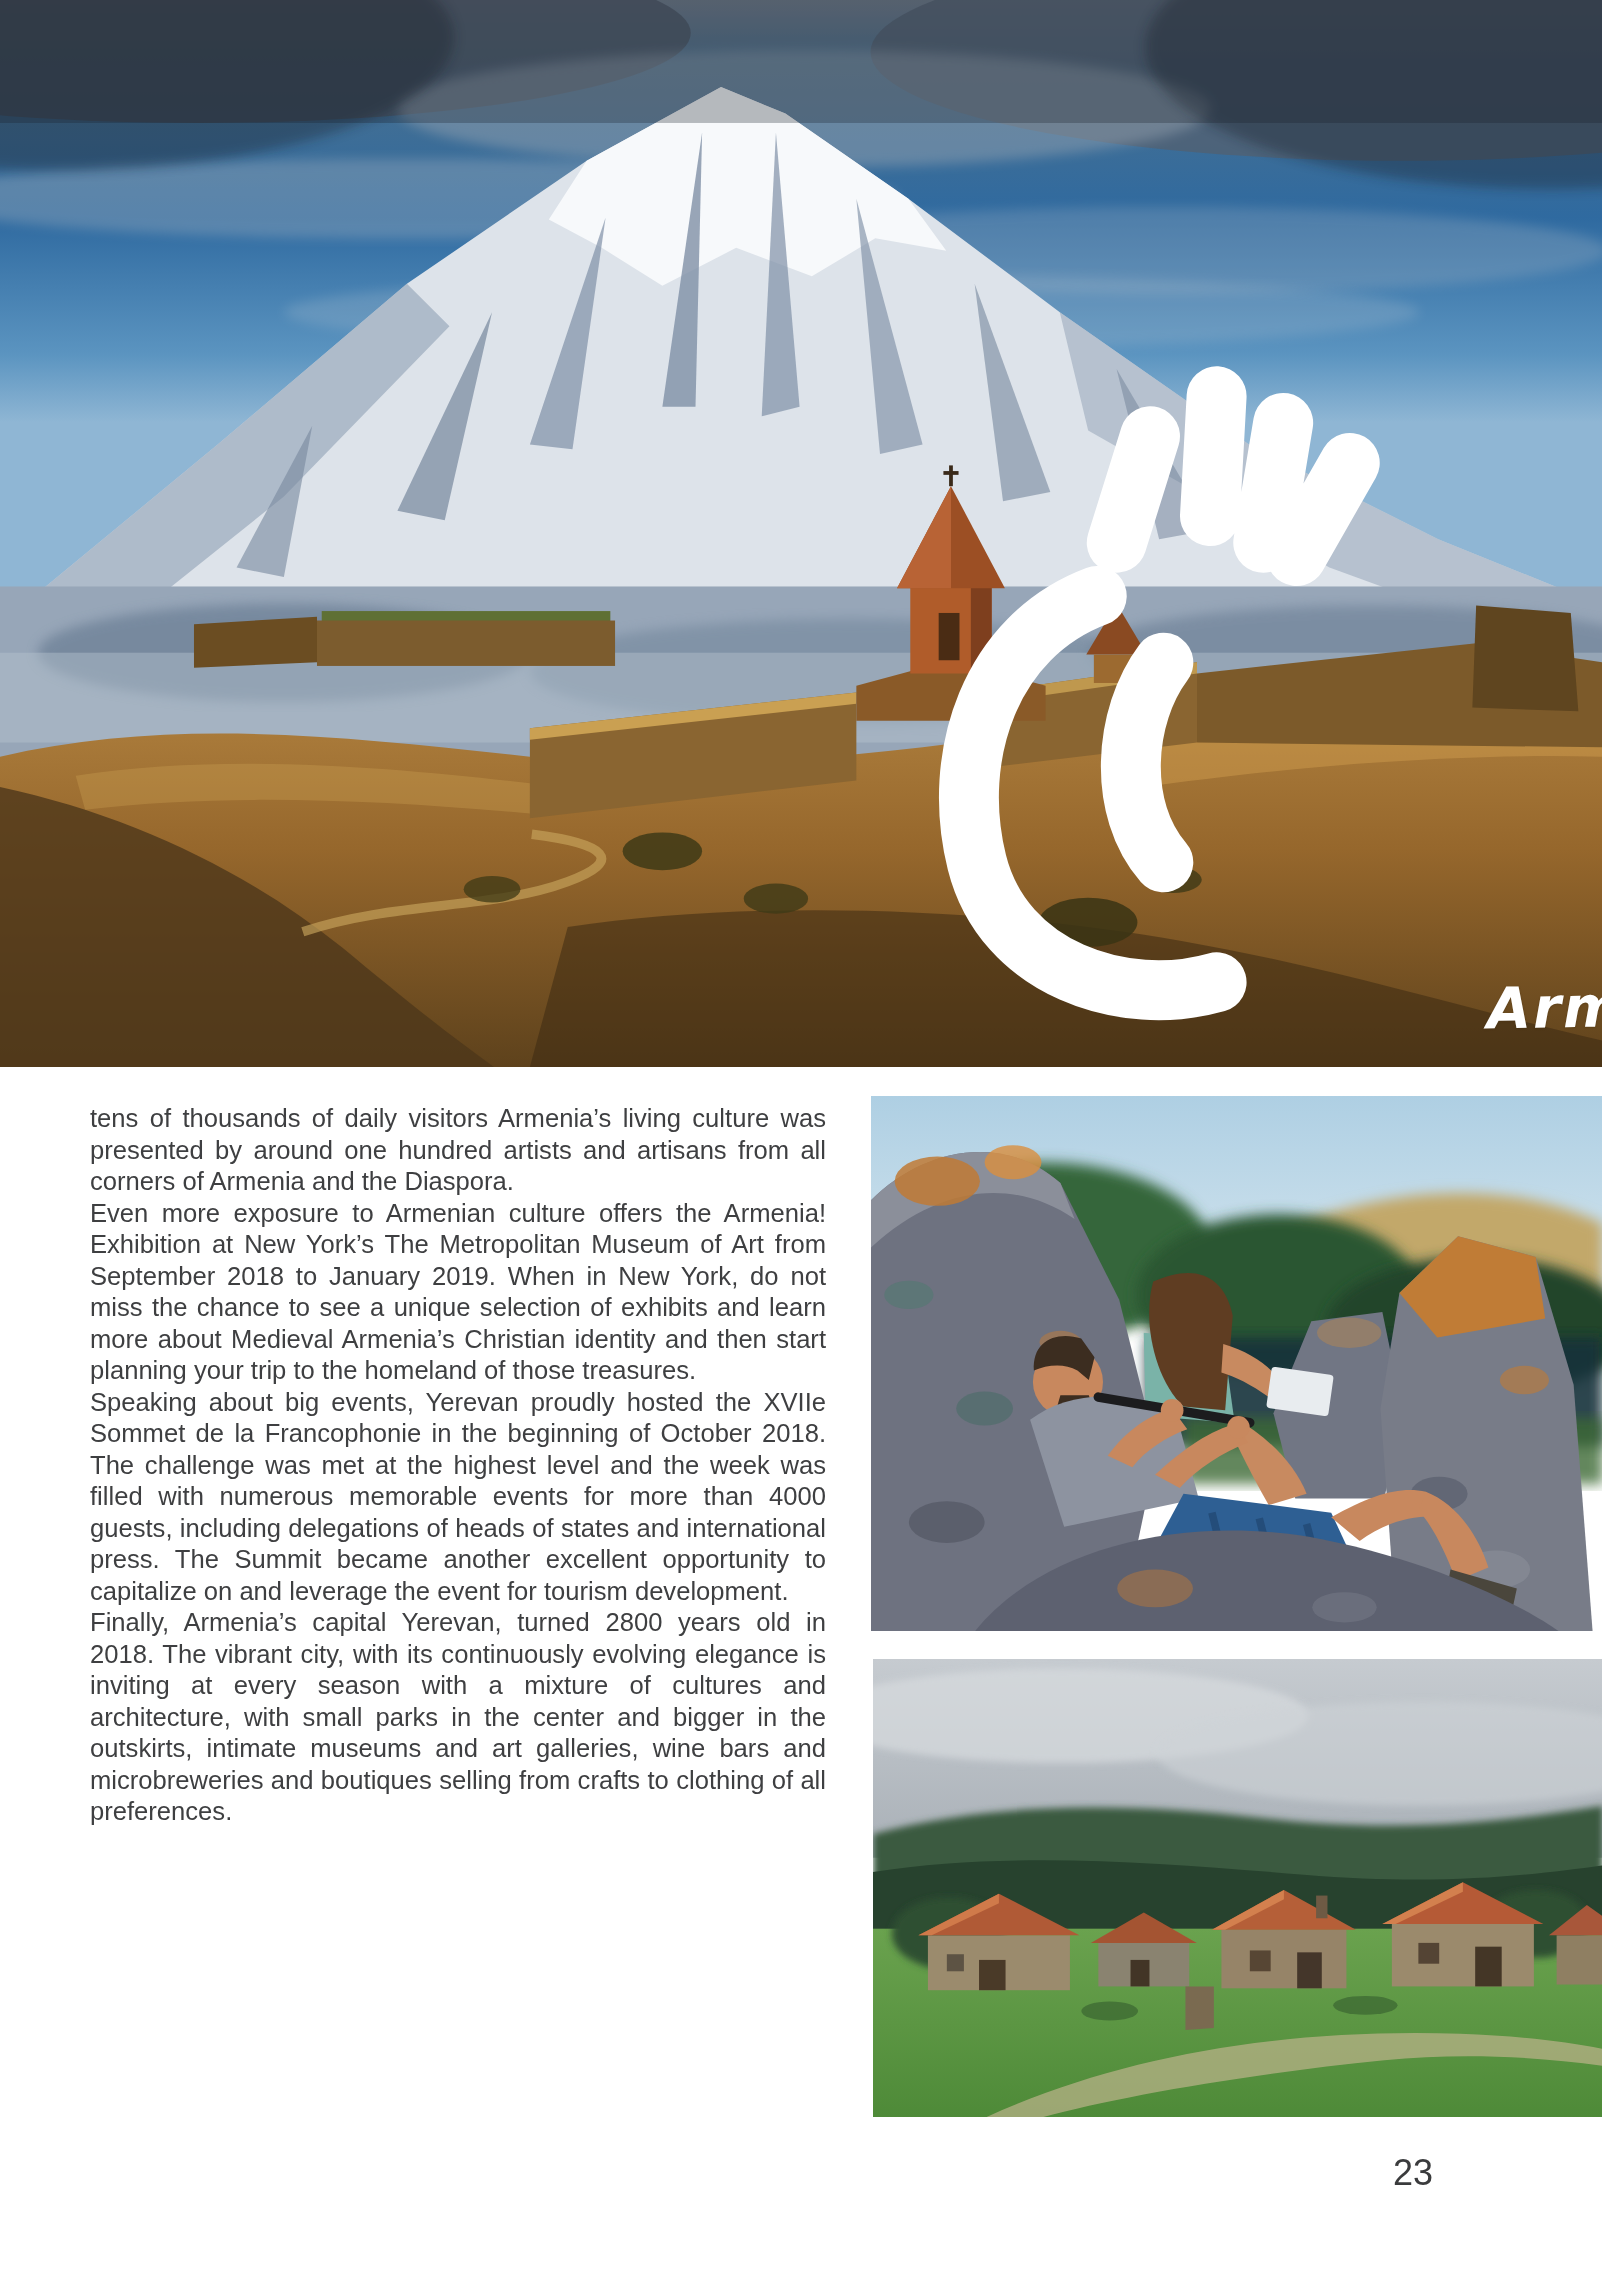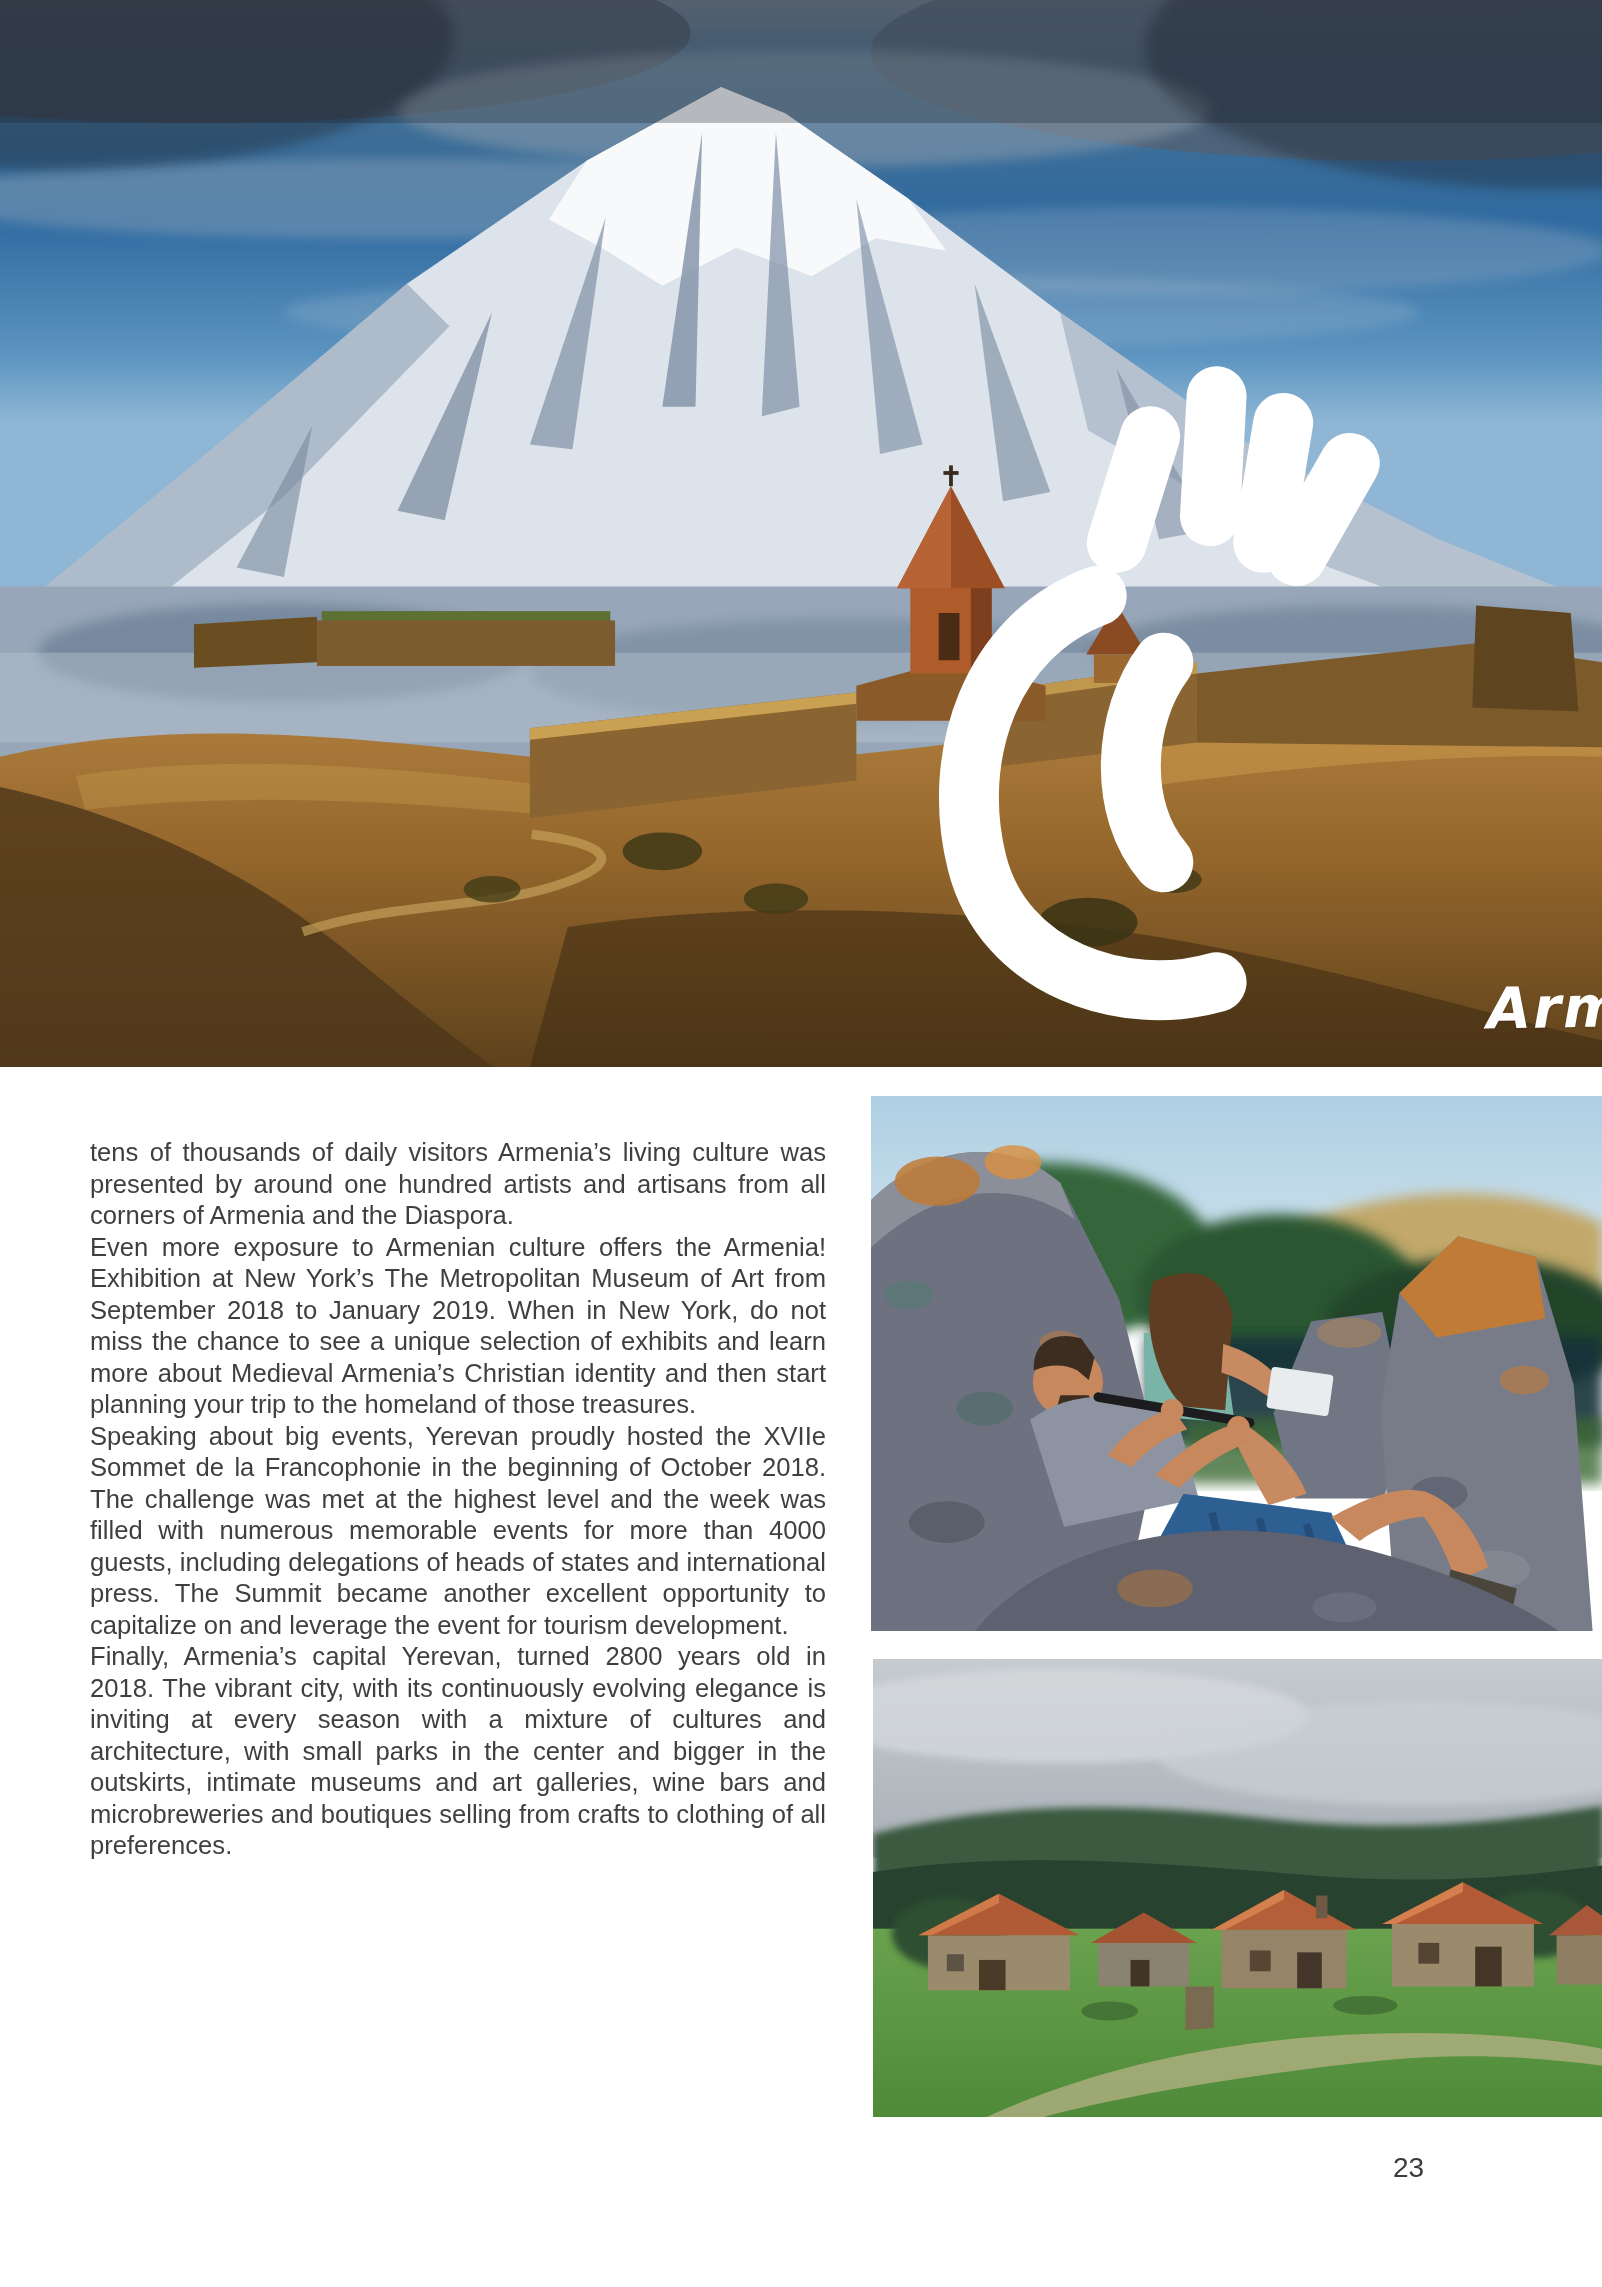--- a/index.html
+++ b/index.html
@@ -23,30 +23,29 @@
     font-family:"DejaVu Sans", sans-serif;
     font-size:57px;font-weight:bold;font-style:italic;
     letter-spacing:1.9px;line-height:1;
     transform:rotate(-1deg);
     text-shadow:0 0.9px 1.9px rgba(60,40,10,.35);
   }
   .article{
     position:absolute;left:90px;top:1103px;width:736px;
     font-size:25.6px;line-height:31.5px;color:#3e3f41;
     text-align:justify;
-    margin-top:34px;
   }
   .article p{margin:0;padding:0;}
   .photo{position:absolute;overflow:hidden;}
   .photo svg{display:block;width:100%;height:100%;}
   .photo-1{left:871px;top:1096px;width:732px;height:535px;}
   .photo-2{left:873px;top:1659px;width:730px;height:458px;}
   .page-number{
     position:absolute;left:1393px;top:2152px;
-    font-size:28px;color:#3a3b3d;
+    font-size:36px;color:#3a3b3d;
   }
 </style>
 </head>
 <body>
 
 <div class="hero">
   <svg viewBox="0 0 1693 1128" preserveAspectRatio="none">
     <defs>
       <linearGradient id="sky" x1="0" y1="0" x2="0" y2="1">
         <stop offset="0" stop-color="#6f7b8a"></stop>

